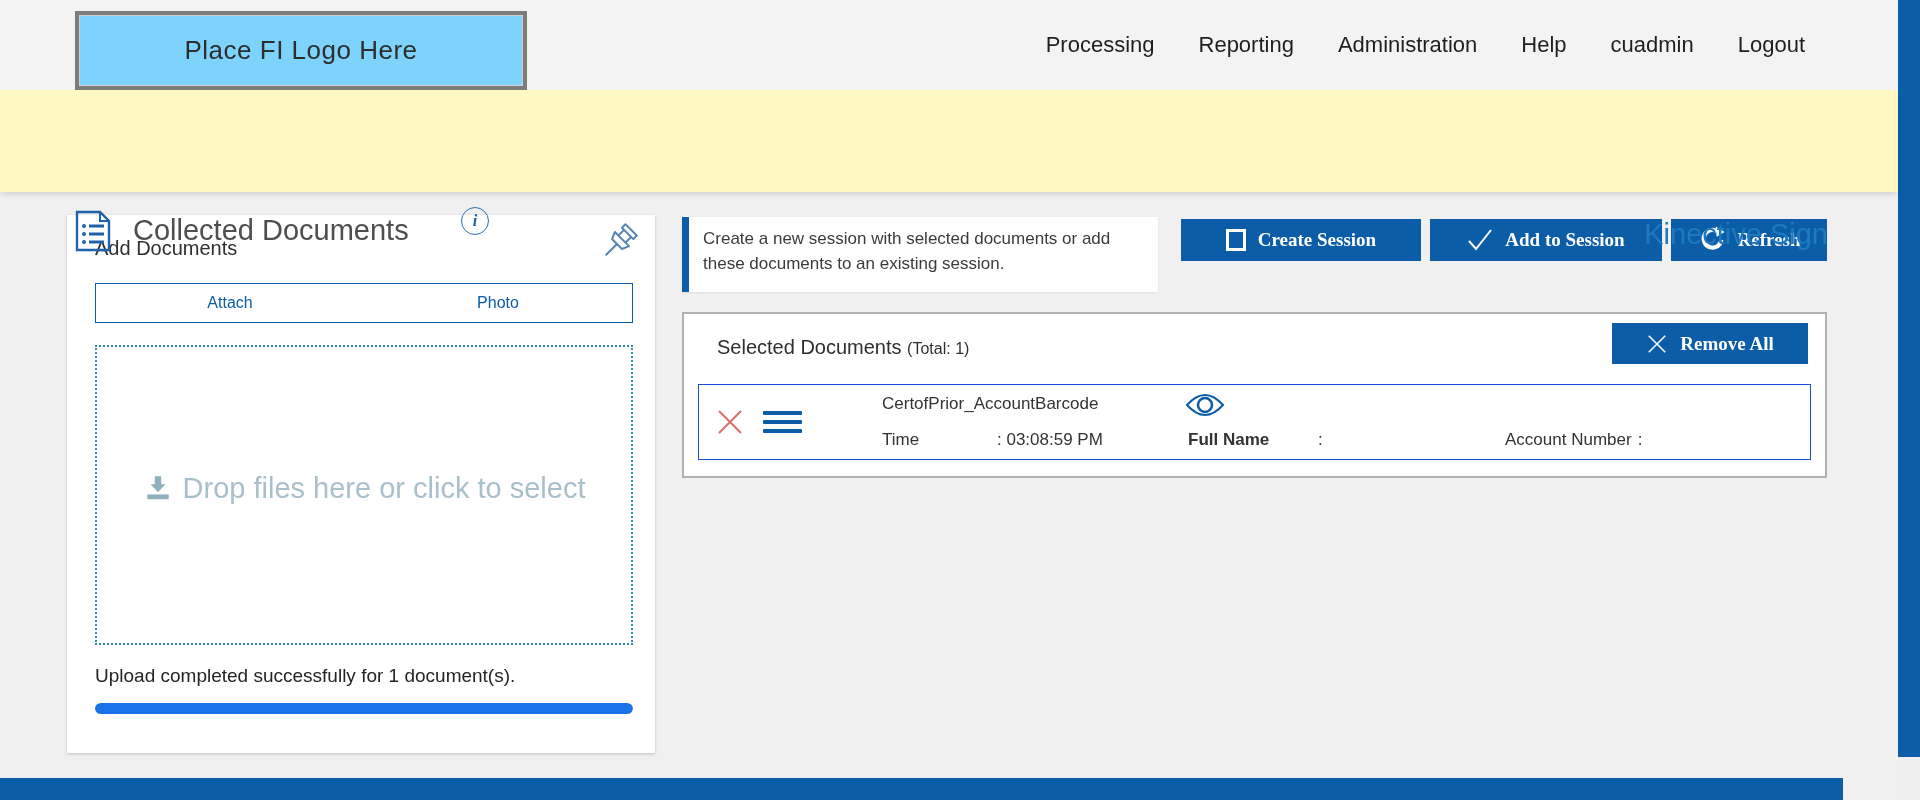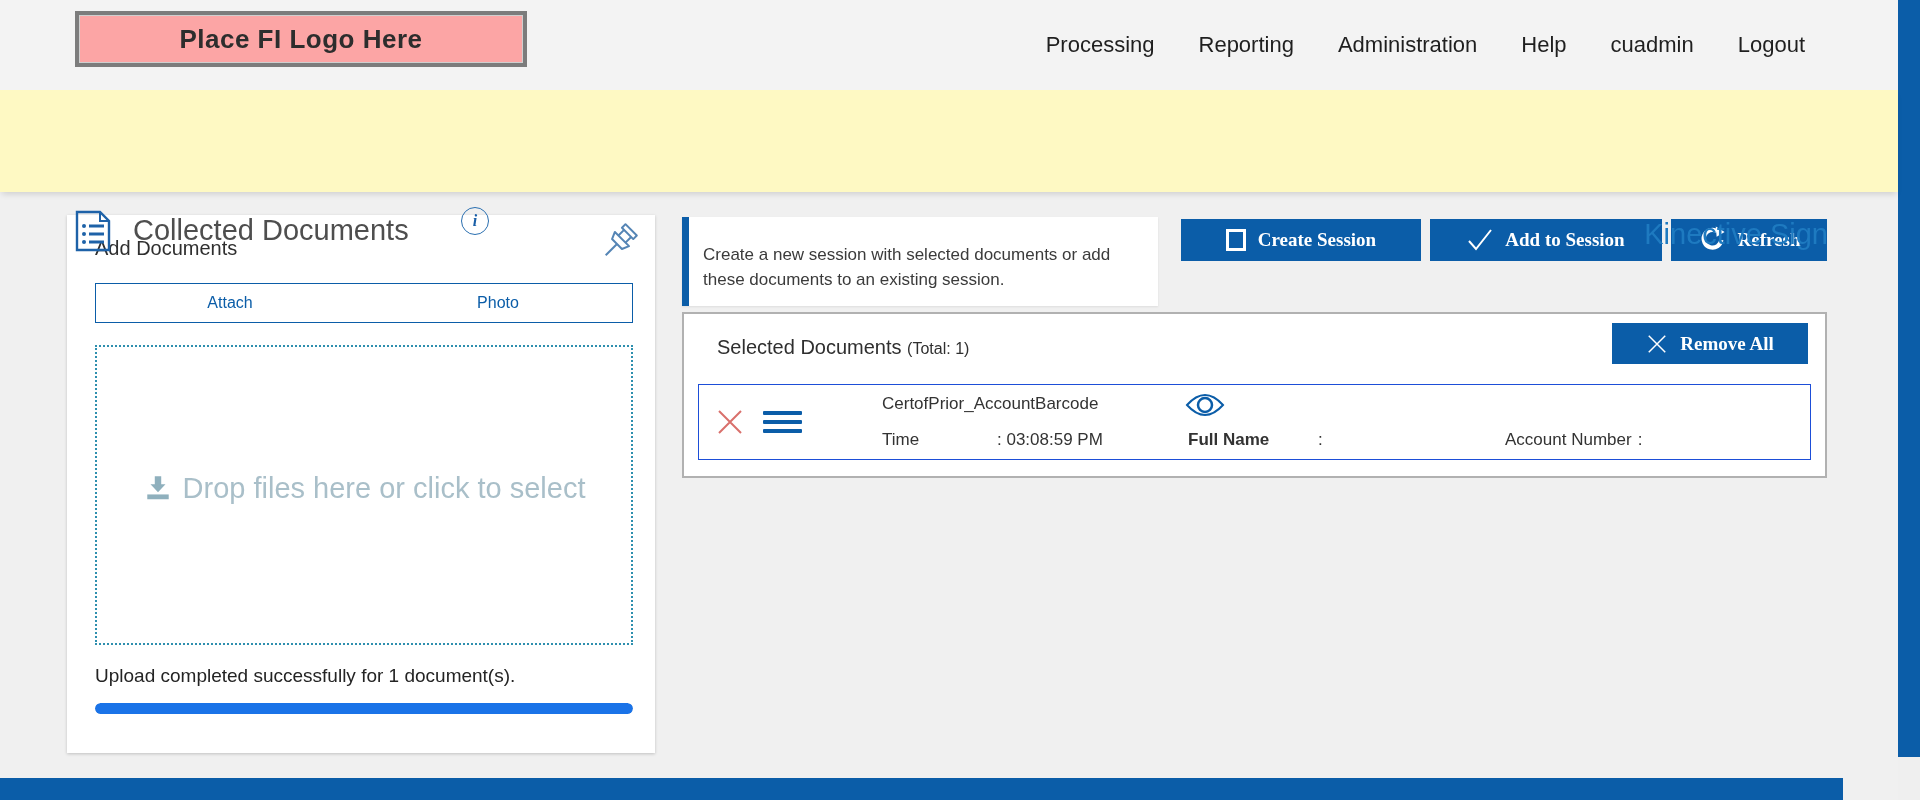--- a/index.html
+++ b/index.html
@@ -6,22 +6,22 @@
   html,body { width:1920px; height:800px; overflow:hidden; background:#f0f0f0;
               font-family:"Liberation Sans", sans-serif; color:#333; }
   .app { position:relative; width:1920px; height:800px; }
 
   
   .scroll-track { position:absolute; left:1898px; top:0; width:22px; height:800px; background:#efefef; }
   .scroll-thumb { position:absolute; left:0; top:0; width:22px; height:757px; background:#0b5da8; }
 
   
   .top-header { position:absolute; left:0; top:0; width:1898px; height:90px; background:#f3f3f3; }
-  .logo-box { position:absolute; left:75px; top:11px; width:452px; height:56px;
-              border:4px solid #7c7c7c; background:#fca5a5;font-weight:bold; }
+  .logo-box { position:absolute; left:75px; top:11px; width:452px; height:79px;
+              border:4px solid #7c7c7c; background:#7dd3fc; }
   .logo-inner { width:100%; height:100%; border:1px solid #cfcfcf; display:flex;
                 align-items:center; justify-content:center; font-size:26px; color:#2d2d2d;
                 letter-spacing:.5px; }
   .main-nav { position:absolute; right:93px; top:0; height:90px; display:flex;
               align-items:center; gap:44px; }
   .nav-item { font-size:22px; color:#1f1f1f; cursor:pointer; white-space:nowrap; }
 
   
   .title-bar { position:absolute; left:0; top:90px; width:1898px; height:102px; background:#fef9c3;
                box-shadow:0 4px 6px -2px rgba(0,0,0,.14); z-index:2; }
@@ -47,21 +47,21 @@
               border:2px dotted #2e8fae; display:flex; align-items:center; justify-content:center;
               gap:10px; padding-bottom:14px; cursor:pointer; background:#fff; }
   .dropzone-text { font-size:29px; color:#a9bfc9; }
   .upload-status { position:absolute; left:28px; top:450px; font-size:19px; color:#242424; }
   .progress { position:absolute; left:28px; top:488px; width:538px; height:11px; border-radius:6px;
               background:#e8e8e8; overflow:hidden; }
   .progress .fill { width:100%; height:100%; border-radius:6px; background:#1a73e8; }
 
   
   .info-note { position:absolute; left:682px; top:217px; width:476px; min-height:75px; background:#fff;
-               border-left:7px solid #0b5da8; padding:26px 16px 14px 14px;
+               border-left:7px solid #0b5da8; padding:10px 16px 14px 14px;
                box-shadow:0 1px 2px rgba(0,0,0,.08); }
   .info-note p { font-size:17px; line-height:1.45; color:#3b3b3b; }
 
   
   .actions { position:absolute; left:1181px; top:219px; display:flex; gap:9px; }
   .btn { height:42px; background:#0b5da8; color:#fff; border:none; display:flex; align-items:center;
          justify-content:center; gap:12px; font-size:19px; font-weight:bold;
          font-family:Liberation Serif, serif; cursor:pointer; }
   .btn-create { width:240px; } .btn-add { width:232px; } .btn-refresh { width:156px; }
   .square-glyph { width:20px; height:22px; border:3px solid #fff; display:inline-block; }

